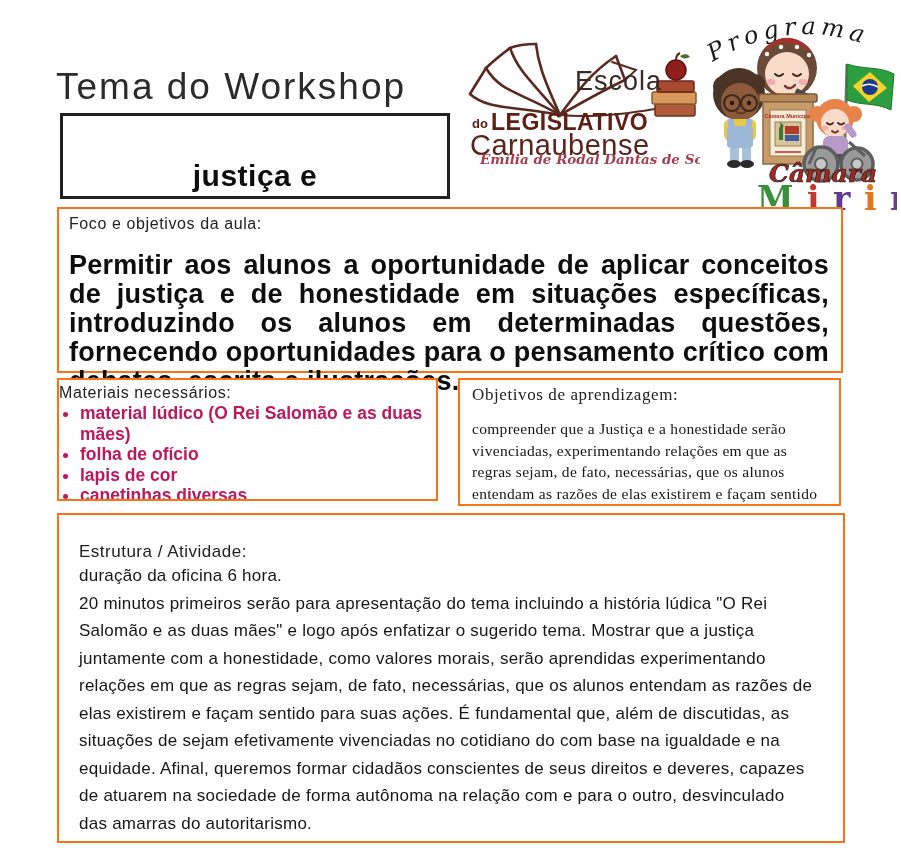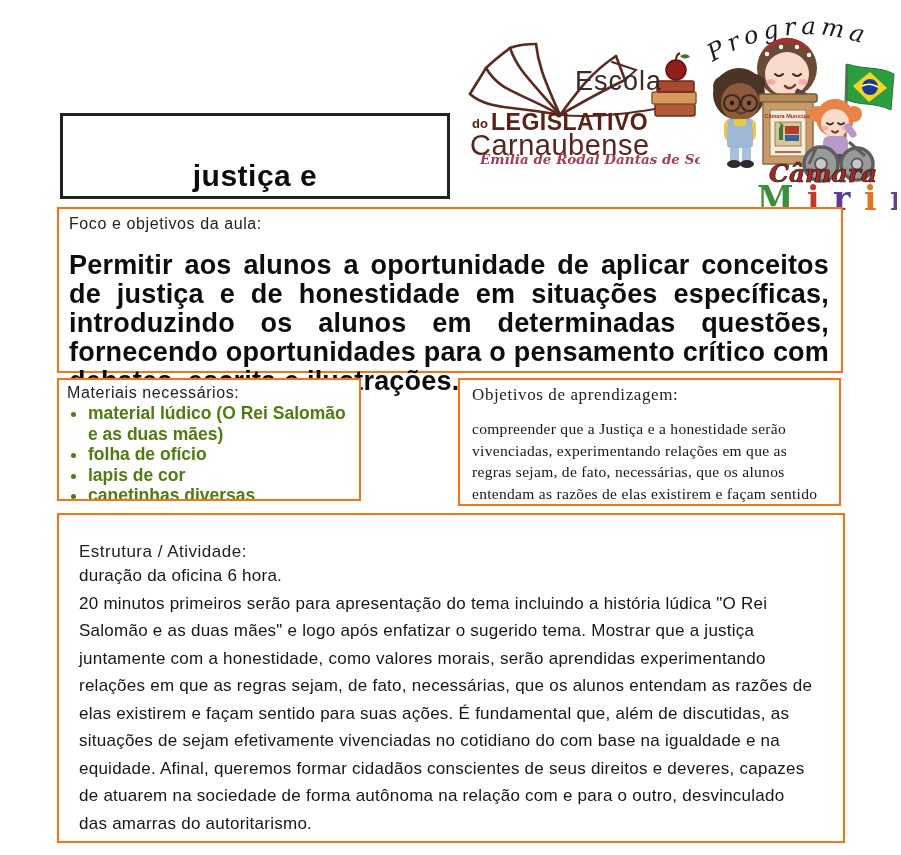--- a/index.html
+++ b/index.html
@@ -24,35 +24,36 @@
   .escola-logo{ position:absolute; left:462px; top:20px; width:238px; height:145px; }
   .programa-logo{ position:absolute; left:697px; top:6px; width:200px; height:208px; }
   
   .frame{ position:absolute; border:2px solid #f97316; box-sizing:border-box; background:#fff; }
   .foco-box{ left:57px; top:207px; width:786px; height:166px; padding:6px 12px 0 10px; }
   .box-label{ font-size:16px; font-weight:400; letter-spacing:0.6px; color:#222; }
   .foco-body{
     margin-top:18px; font-weight:700; font-size:27px; line-height:29px;
     text-align:justify; letter-spacing:0.2px; color:#0d0d0d;
   }
-  .materiais-box{ left:57px; top:378px; width:304px; height:123px; padding:4px 6px 0 8px; overflow:hidden; }
-  .materiais-list{ margin:1px 0 12px 0; padding-left:21px; font-weight:700; font-size:17.5px; line-height:20.5px; color:#4d7c0f; }
+  .materiais-box{ left:57px; top:378px; width:381px; height:123px; padding:4px 6px 0 0; overflow:hidden; }
+  .materiais-list{ margin:1px 0 12px 0; padding-left:21px; font-weight:700; font-size:17.5px; line-height:20.5px; color:#be185d; }
   .materiais-list li{ margin:0; }
   .objetivos-box{ left:458px; top:378px; width:383px; height:128px; padding:5px 10px 0 12px; overflow:hidden;font-family:Liberation Serif, serif; }
   .objetivos-label{ font-size:17px; font-weight:400; letter-spacing:0.6px; }
   .objetivos-body{ margin-top:13px; font-size:15.5px; line-height:21.5px; letter-spacing:0.3px; color:#161616; }
   .estrutura-box{ left:57px; top:513px; width:788px; height:330px; padding:27px 26px 0 20px; overflow:hidden; }
   .estrutura-label{ font-size:17px; letter-spacing:0.5px; }
   .estrutura-body p{ margin:0; font-size:17px; line-height:27.5px; letter-spacing:0.25px; color:#161616; }
 </style>
 </head>
 <body>
 
 <div class="page">
 
+  <div class="workshop-title">Tema do Workshop</div>
 
   <div class="theme-box">
     <span>justiça e</span>
   </div>
 
   <div class="escola-logo">
     <svg width="238" height="145" viewBox="0 0 238 145">
 
       <g stroke="#5a2a20" stroke-width="2.6" fill="none" stroke-linecap="round">
         <path d="M 98,95 C 55,86 25,90 8,74"></path>

